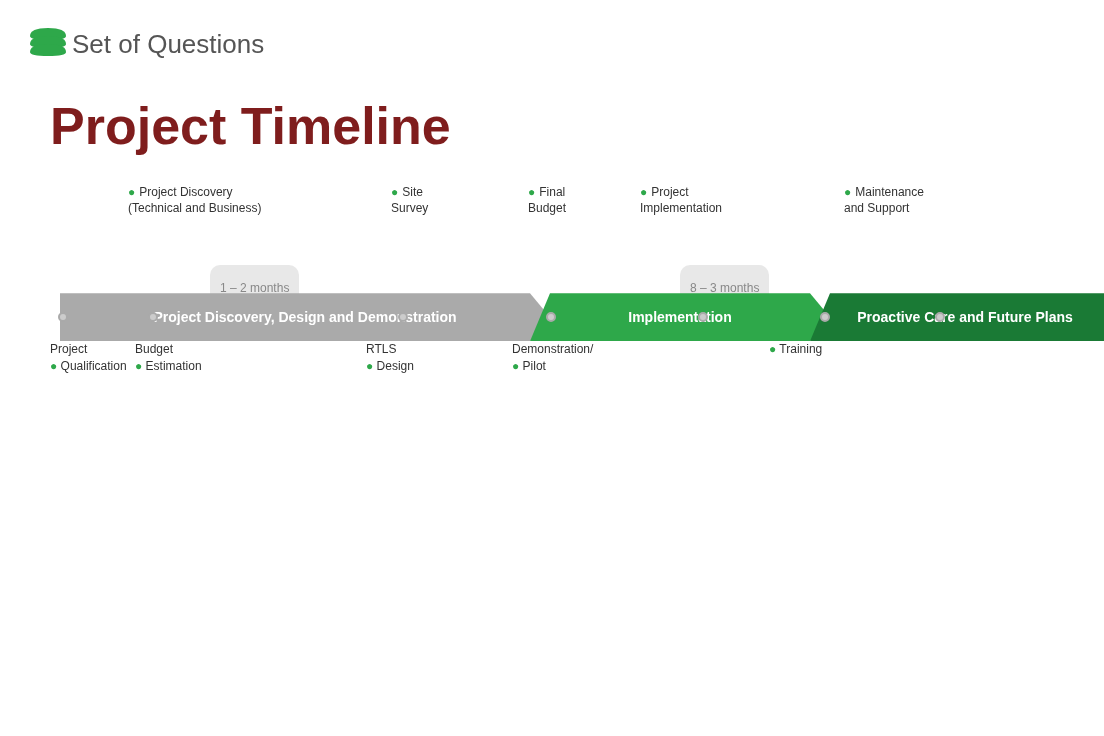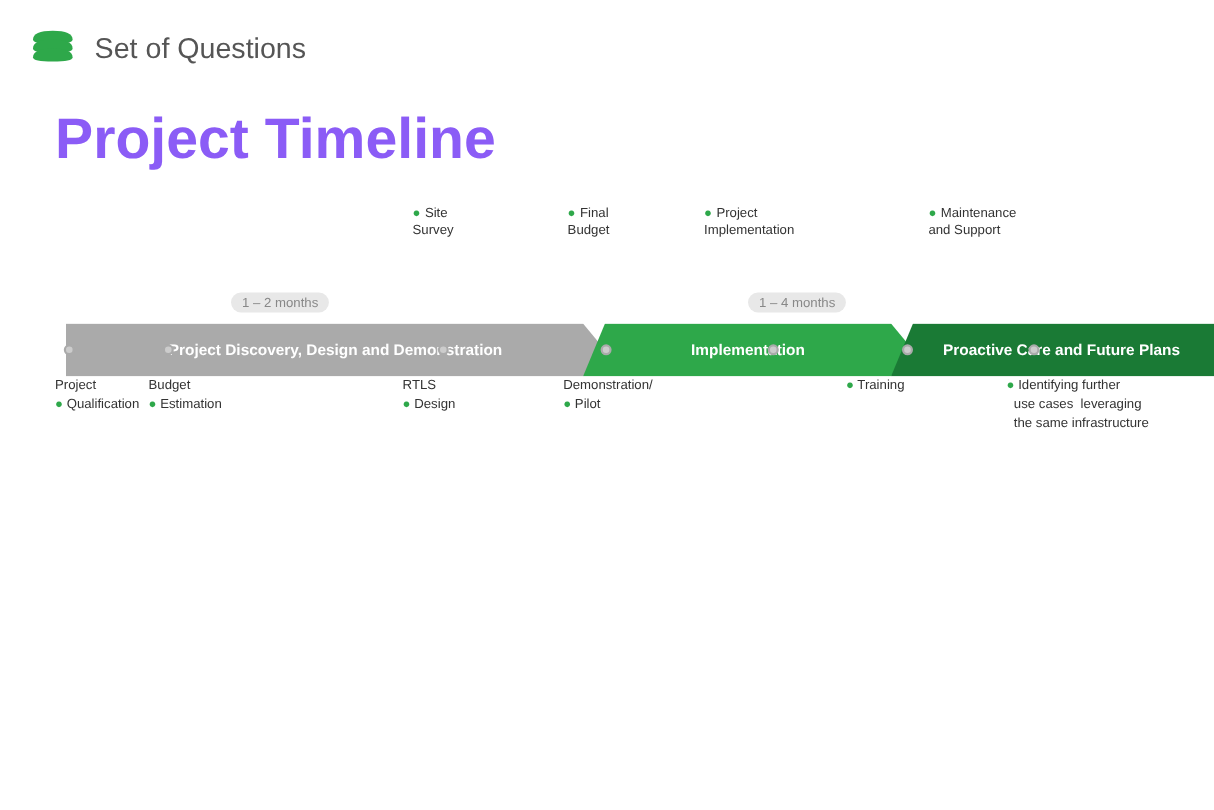--- a/index.html
+++ b/index.html
@@ -10,40 +10,39 @@
       font-family: Arial, sans-serif;
       overflow: hidden;
       position: relative;
     }
 
     
     .header {
       display: flex;
       align-items: center;
       padding: 18px 24px;
-      gap: 14px;
     }
 
     .logo-icon {
       width: 48px;
       height: 48px;
       flex-shrink: 0;
     }
 
     .header-title {
       font-size: 26px;
       color: #555555;
       font-weight: 400;
     }
 
     
     .page-title {
       font-size: 52px;
       font-weight: 900;
-      color: #8b5cf6;
+      color: #7f1d1d;
       padding: 10px 50px 30px 50px;
       line-height: 1.1;
     }
 
     
     .timeline-container {
       position: relative;
       margin: 0 20px;
       padding: 0 10px;
     }
@@ -69,21 +68,21 @@
       height: 28px;
       margin-left: 30px;
     }
 
     .duration-badge {
       position: absolute;
       font-size: 12px;
       color: #888;
       background: #e8e8e8;
       border-radius: 10px;
-      padding: 2px 10px;
+      padding: 16px 10px;
       white-space: nowrap;
     }
 
     
     .timeline-bar-row {
       position: relative;
       height: 48px;
       margin-left: 30px;
     }
 
@@ -158,37 +157,40 @@
 </svg>
   </div>
   <span class="header-title">Set of Questions</span>
 </div>
 
 <div class="page-title">Project Timeline</div>
 
 <div class="timeline-container">
 
   <div class="above-labels">
-    <div class="above-label" style="left:315px">
+    <div class="above-label" style="left:68px">
+      <span style="color:#2ea84a; margin-right:4px;">●</span>Project Discovery<br>(Technical and Business)
+    </div>
+    <div class="above-label" style="left:331px">
       <span style="color:#2ea84a; margin-right:4px;">●</span>Site<br>Survey
     </div>
-    <div class="above-label" style="left:456px">
+    <div class="above-label" style="left:468px">
       <span style="color:#2ea84a; margin-right:4px;">●</span>Final<br>Budget
     </div>
     <div class="above-label" style="left:580px">
       <span style="color:#2ea84a; margin-right:4px;">●</span>Project<br>Implementation
     </div>
     <div class="above-label" style="left:784px">
       <span style="color:#2ea84a; margin-right:4px;">●</span>Maintenance<br>and Support
     </div>
   </div>
 
   <div class="duration-row">
     <div class="duration-badge" style="left:150px">1 – 2 months</div>
-    <div class="duration-badge" style="left:620px">1 – 4 months</div>
+    <div class="duration-badge" style="left:620px">8 – 3 months</div>
   </div>
 
   <div class="timeline-bar-row">
 
     <div class="timeline-bar bar-gray">
       <span>Project Discovery, Design and Demonstration</span>
     </div>
 
     <div class="timeline-bar bar-green-mid">
       <span>Implementation</span>
@@ -222,20 +224,15 @@
       RTLS<br>
       <span style="color:#2ea84a;">●</span> Design
     </div>
     <div class="below-label" style="left:452px">
       Demonstration/<br>
       <span style="color:#2ea84a;">●</span> Pilot
     </div>
     <div class="below-label" style="left:709px">
       <span style="color:#2ea84a;">●</span> Training
     </div>
-    <div class="below-label" style="left:855px">
-      <span style="color:#2ea84a;">●</span> Identifying further<br>
-      &nbsp;&nbsp;use cases&nbsp; leveraging<br>
-      &nbsp;&nbsp;the same infrastructure
-    </div>
   </div>
 
 </div>
 
 </body></html>

